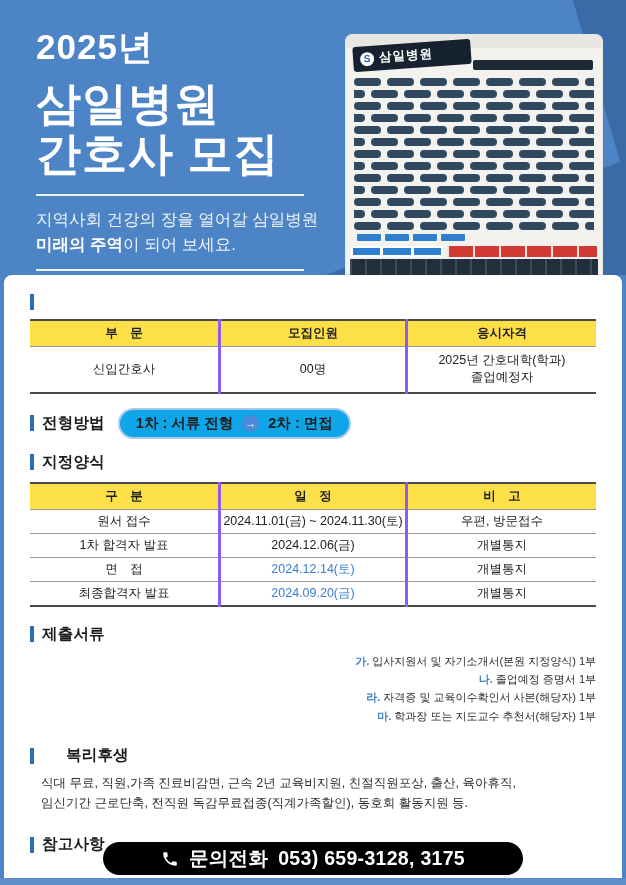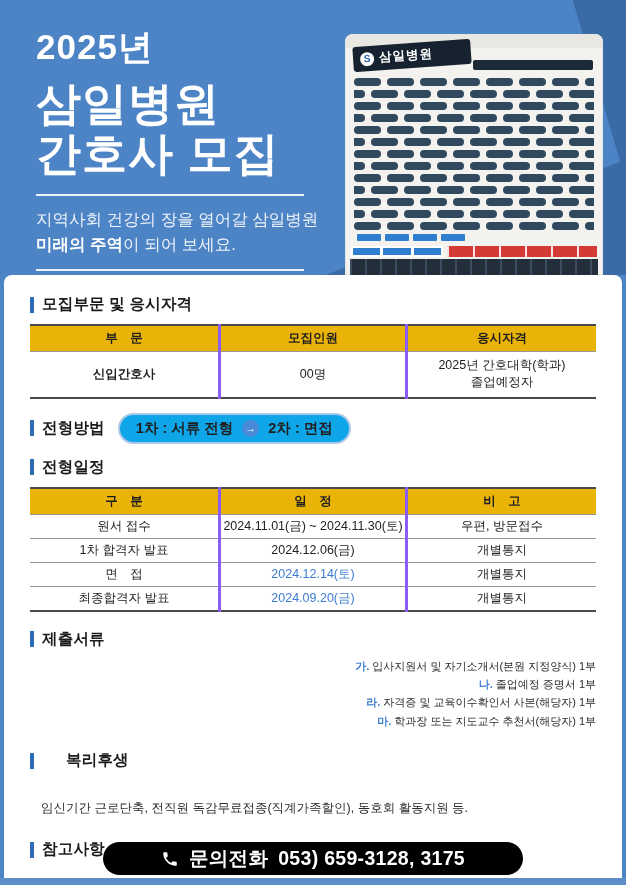--- a/index.html
+++ b/index.html
@@ -42,26 +42,26 @@
   .bld-store { position:absolute; bottom:0; left:5px; right:5px; height:16px; background:#232e3b; background-image:repeating-linear-gradient(90deg,#3c4b60 0 2px, transparent 2px 15px); }
 
   
   .content { position:absolute; left:4px; right:4px; top:275px; bottom:7px; background:#fff; border-radius:8px 8px 0 0; padding:19px 26px 0; }
 
   .sec-title { display:flex; align-items:center; }
   .accent { width:4px; height:16px; background:#2e6cb3; margin-right:8px; flex:none; }
   .sec-title-text { font-size:15.5px; font-weight:700; color:#1b1b1b; letter-spacing:.2px; }
 
   table { width:100%; border-collapse:collapse; margin-top:9px; }
-  th { background:#eab308; border-top:2px solid #4a4a4a; border-bottom:1px solid #979797; font-size:12.5px; font-weight:600; color:#1e1e1e; padding:4px 0; }
+  th { background:#fde047; border-top:2px solid #4a4a4a; border-bottom:1px solid #979797; font-size:12.5px; font-weight:600; color:#1e1e1e; padding:4px 0; }
   td { border-bottom:1px solid #979797; text-align:center; font-size:12.5px; color:#222; padding:3px 0; }
   tr:last-child td { border-bottom:2px solid #4a4a4a; }
   th + th, td + td { border-left:3px solid #8b5cf6; }
   col.c1 { width:33.5%; } col.c2 { width:33%; } col.c3 { width:33.5%; }
-  .cell-strong { font-weight:700; }
+  .cell-strong { font-weight:400; }
   .tall td { height:46px; }
   .sched td { height:24px; }
   .blue-date { color:#3b7dd2; }
   .two-line { line-height:1.35; }
 
   .method-row { display:flex; align-items:center; margin-top:14px; }
   .pill { margin-left:13px; border:2px solid #abc8e8; border-radius:18px; background:#0ea5e9; padding:4px 16px; display:flex; align-items:center; gap:9px; }
   .pill-step { font-size:14.5px; font-weight:700; color:#1f1f1f; }
   .arrow-circle { width:17px; height:17px; border-radius:50%; background:#4a8ad8; color:#fff; font-size:11px; font-weight:700; display:flex; align-items:center; justify-content:center; line-height:1; }
 
@@ -256,21 +256,20 @@
         <b>미래의 주역</b><span>이 되어 보세요.</span>
       </div>
       <hr class="divider div-bottom">
     </div>
   </div>
 
   <div class="content">
 
     <div class="sec-title">
       <span class="accent"></span>
-      <span class="sec-title-text">모집부문 및 응시자격</span>
     </div>
     <table>
       <colgroup>
           <col class="c1">
           <col class="c2">
           <col class="c3">
         </colgroup>
       <thead>
         <tr>
           <th>부　문</th>
@@ -299,21 +298,21 @@
       </div>
       <div class="pill">
         <span class="pill-step">1차 : 서류 전형</span>
         <span class="arrow-circle">→</span>
         <span class="pill-step">2차 : 면접</span>
       </div>
     </div>
 
     <div class="sec-title mt-sched">
       <span class="accent"></span>
-      <span class="sec-title-text">전형일정</span>
+      <span class="sec-title-text">지정양식</span>
     </div>
     <table class="sched">
       <colgroup>
           <col class="c1">
           <col class="c2">
           <col class="c3">
         </colgroup>
       <thead>
         <tr>
           <th>구　분</th>
@@ -354,21 +353,21 @@
       <div class="item"><span class="item-label">나.</span><span>졸업예정 증명서 1부</span></div>
       <div class="item"><span class="item-label">라.</span><span>자격증 및 교육이수확인서 사본(해당자) 1부</span></div>
       <div class="item"><span class="item-label">마.</span><span>학과장 또는 지도교수 추천서(해당자) 1부</span></div>
     </div>
 
     <div class="sec-title mt-welfare">
       <span class="accent"></span>
       <span class="sec-title-text">복리후생</span>
     </div>
     <div class="welfare-text">
-      <br>
+      <span>식대 무료, 직원,가족 진료비감면, 근속 2년 교육비지원, 친절직원포상, 출산, 육아휴직,</span><br>
       <span>임신기간 근로단축, 전직원 독감무료접종(직계가족할인), 동호회 활동지원 등.</span>
     </div>
 
     <div class="sec-title mt-notes">
       <span class="accent"></span>
       <span class="sec-title-text">참고사항</span>
     </div>
 
     <div class="phone-pill">
       <svg width="18" height="18" viewBox="0 0 24 24">

